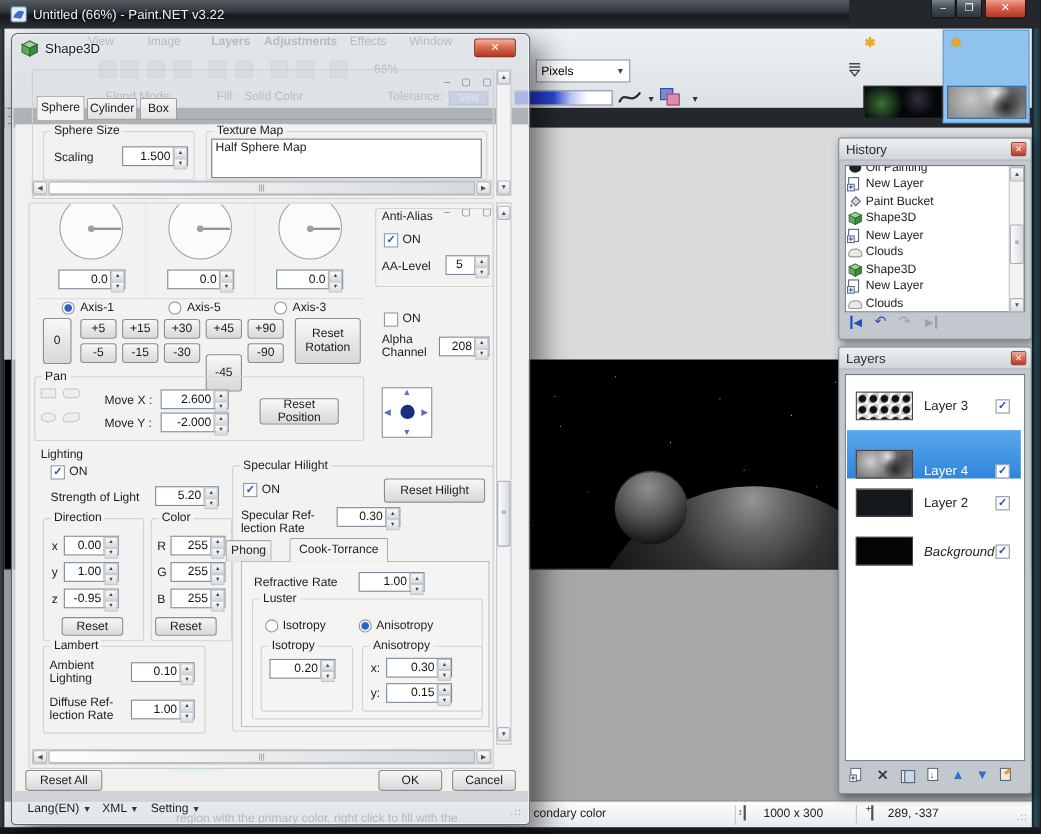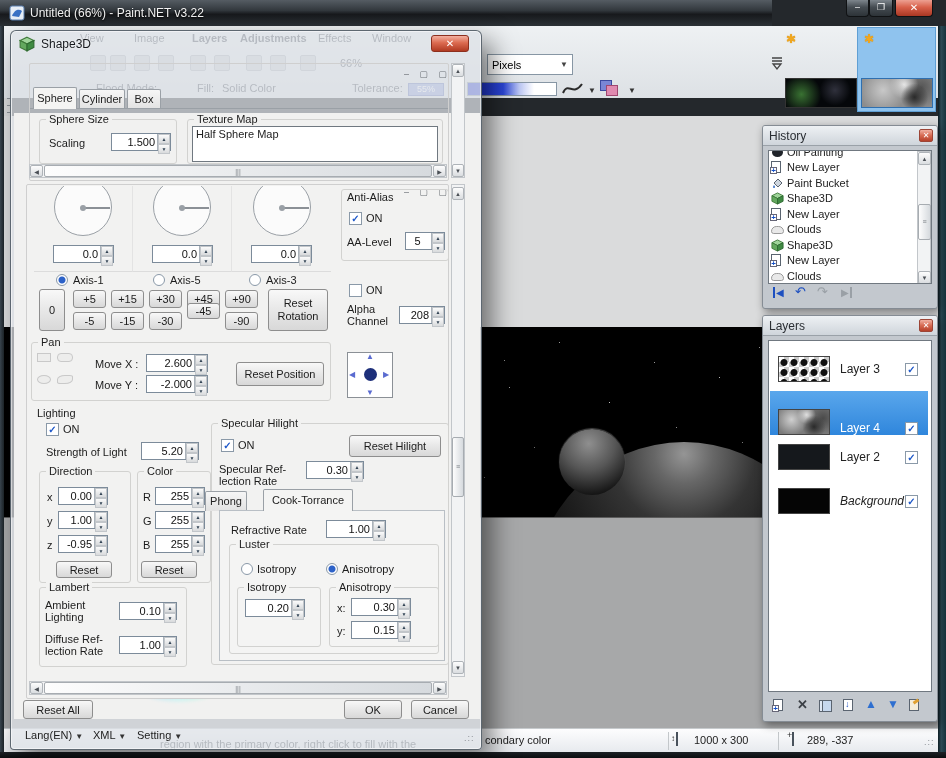--- a/index.html
+++ b/index.html
@@ -439,21 +439,21 @@
 
     <div class="btn" style="left:28px;top:258px;width:26px;height:42px">0</div>
     <div class="btn" style="left:62px;top:259px;width:33px;height:18px">+5</div>
     <div class="btn" style="left:100px;top:259px;width:33px;height:18px">+15</div>
     <div class="btn" style="left:138px;top:259px;width:33px;height:18px">+30</div>
     <div class="btn" style="left:176px;top:259px;width:33px;height:18px">+45</div>
     <div class="btn" style="left:214px;top:259px;width:33px;height:18px">+90</div>
     <div class="btn" style="left:62px;top:281px;width:33px;height:18px">-5</div>
     <div class="btn" style="left:100px;top:281px;width:33px;height:18px">-15</div>
     <div class="btn" style="left:138px;top:281px;width:33px;height:18px">-30</div>
-    <div class="btn" style="left:176px;top:272px;width:33px;height:16px">-45</div>
+    <div class="btn" style="left:176px;top:291px;width:33px;height:34px">-45</div>
     <div class="btn" style="left:214px;top:281px;width:33px;height:18px">-90</div>
     <div class="btn" style="left:257px;top:258px;width:60px;height:42px;white-space:normal;line-height:13px">Reset Rotation</div>
 
     <div class="grp" style="left:330px;top:158px;width:108px;height:72px"></div>
     <span class="abs txt" style="left:336px;top:160px">Anti-Alias</span>
     <span class="chk" style="left:338px;top:181px">✓</span>
     <span class="abs txt" style="left:355px;top:181px">ON</span>
     <span class="abs txt" style="left:336px;top:205px">AA-Level</span>
     <div class="spin" style="left:394px;top:201px;width:40px">
         <span class="sv" style="text-align:center">5</span>
@@ -491,21 +491,21 @@
         </span>
       </div>
     <span class="abs txt" style="left:84px;top:348px">Move Y :</span>
     <div class="spin" style="left:135px;top:344px;width:62px">
         <span class="sv">-2.000</span>
         <span class="sb">
           <i>▲</i>
           <i>▼</i>
         </span>
       </div>
-    <div class="btn" style="left:225px;top:331px;width:88px;height:24px">Reset Position</div>
+    <div class="btn" style="left:225px;top:331px;width:72px;height:24px">Reset Position</div>
     <div class="abs" style="left:336px;top:321px;width:46px;height:46px;background:#fff;border:1px solid #8b9096">
       <span class="abs" style="left:16px;top:15px;width:13px;height:13px;border-radius:50%;background:#1d2f7a"></span>
       <span class="abs" style="left:18px;top:-1px;color:#5a6bd0;font-size:8px">▲</span>
       <span class="abs" style="left:18px;top:35px;color:#5a6bd0;font-size:8px">▼</span>
       <span class="abs" style="left:1px;top:17px;color:#5a6bd0;font-size:8px">◀</span>
       <span class="abs" style="left:35px;top:17px;color:#5a6bd0;font-size:8px">▶</span>
     </div>
 
     <span class="abs txt" style="left:26px;top:376px">Lighting</span>
     <span class="chk" style="left:35px;top:392px">✓</span>

